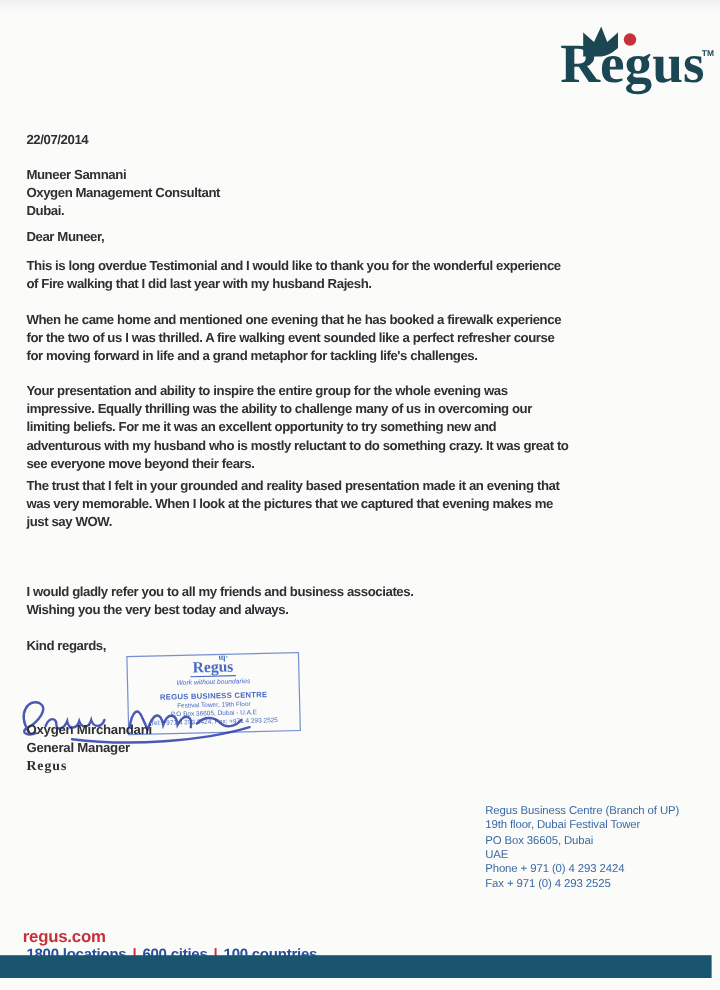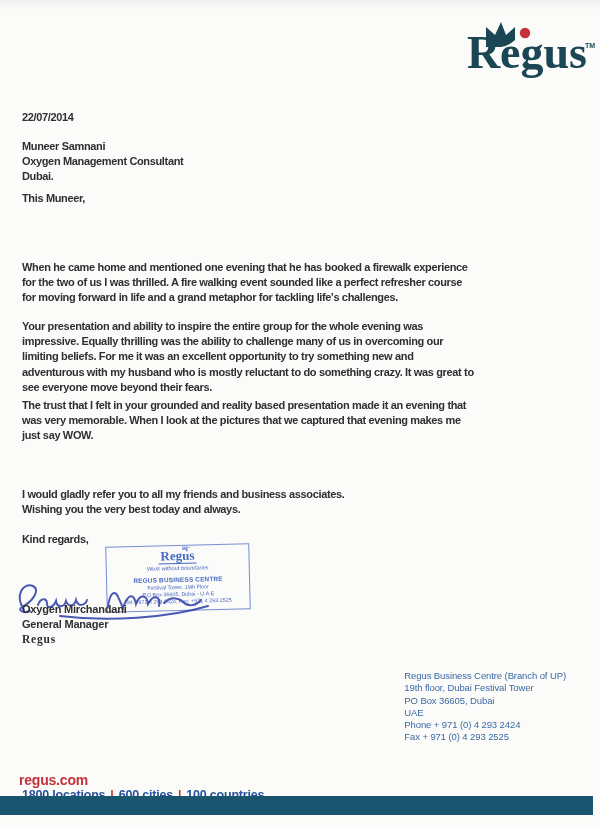--- a/index.html
+++ b/index.html
@@ -72,22 +72,24 @@
       </svg>
     </span>
     <span class="logo-text">Regus</span>
     <span class="logo-tm">TM</span>
   </div>
 
   <div class="bodytext" style="top:110px">22/07/2014</div>
   <div class="bodytext" style="top:139px">Muneer Samnani
 Oxygen Management Consultant
 Dubai.</div>
-  <div class="bodytext" style="top:191px">This Muneer,</div>
+  <div class="bodytext" style="top:191px">Dear Muneer,</div>
 
+  <p class="bodytext" style="top:215px">This is long overdue Testimonial and I would like to thank you for the wonderful experience
+of Fire walking that I did last year with my husband Rajesh.</p>
   <p class="bodytext" style="top:260px">When he came home and mentioned one evening that he has booked a firewalk experience
 for the two of us I was thrilled. A fire walking event sounded like a perfect refresher course
 for moving forward in life and a grand metaphor for tackling life's challenges.</p>
   <p class="bodytext" style="top:319px">Your presentation and ability to inspire the entire group for the whole evening was
 impressive. Equally thrilling was the ability to challenge many of us in overcoming our
 limiting beliefs. For me it was an excellent opportunity to try something new and
 adventurous with my husband who is mostly reluctant to do something crazy. It was great to
 see everyone move beyond their fears.</p>
   <p class="bodytext" style="top:398px">The trust that I felt in your grounded and reality based presentation made it an evening that
 was very memorable. When I look at the pictures that we captured that evening makes me

